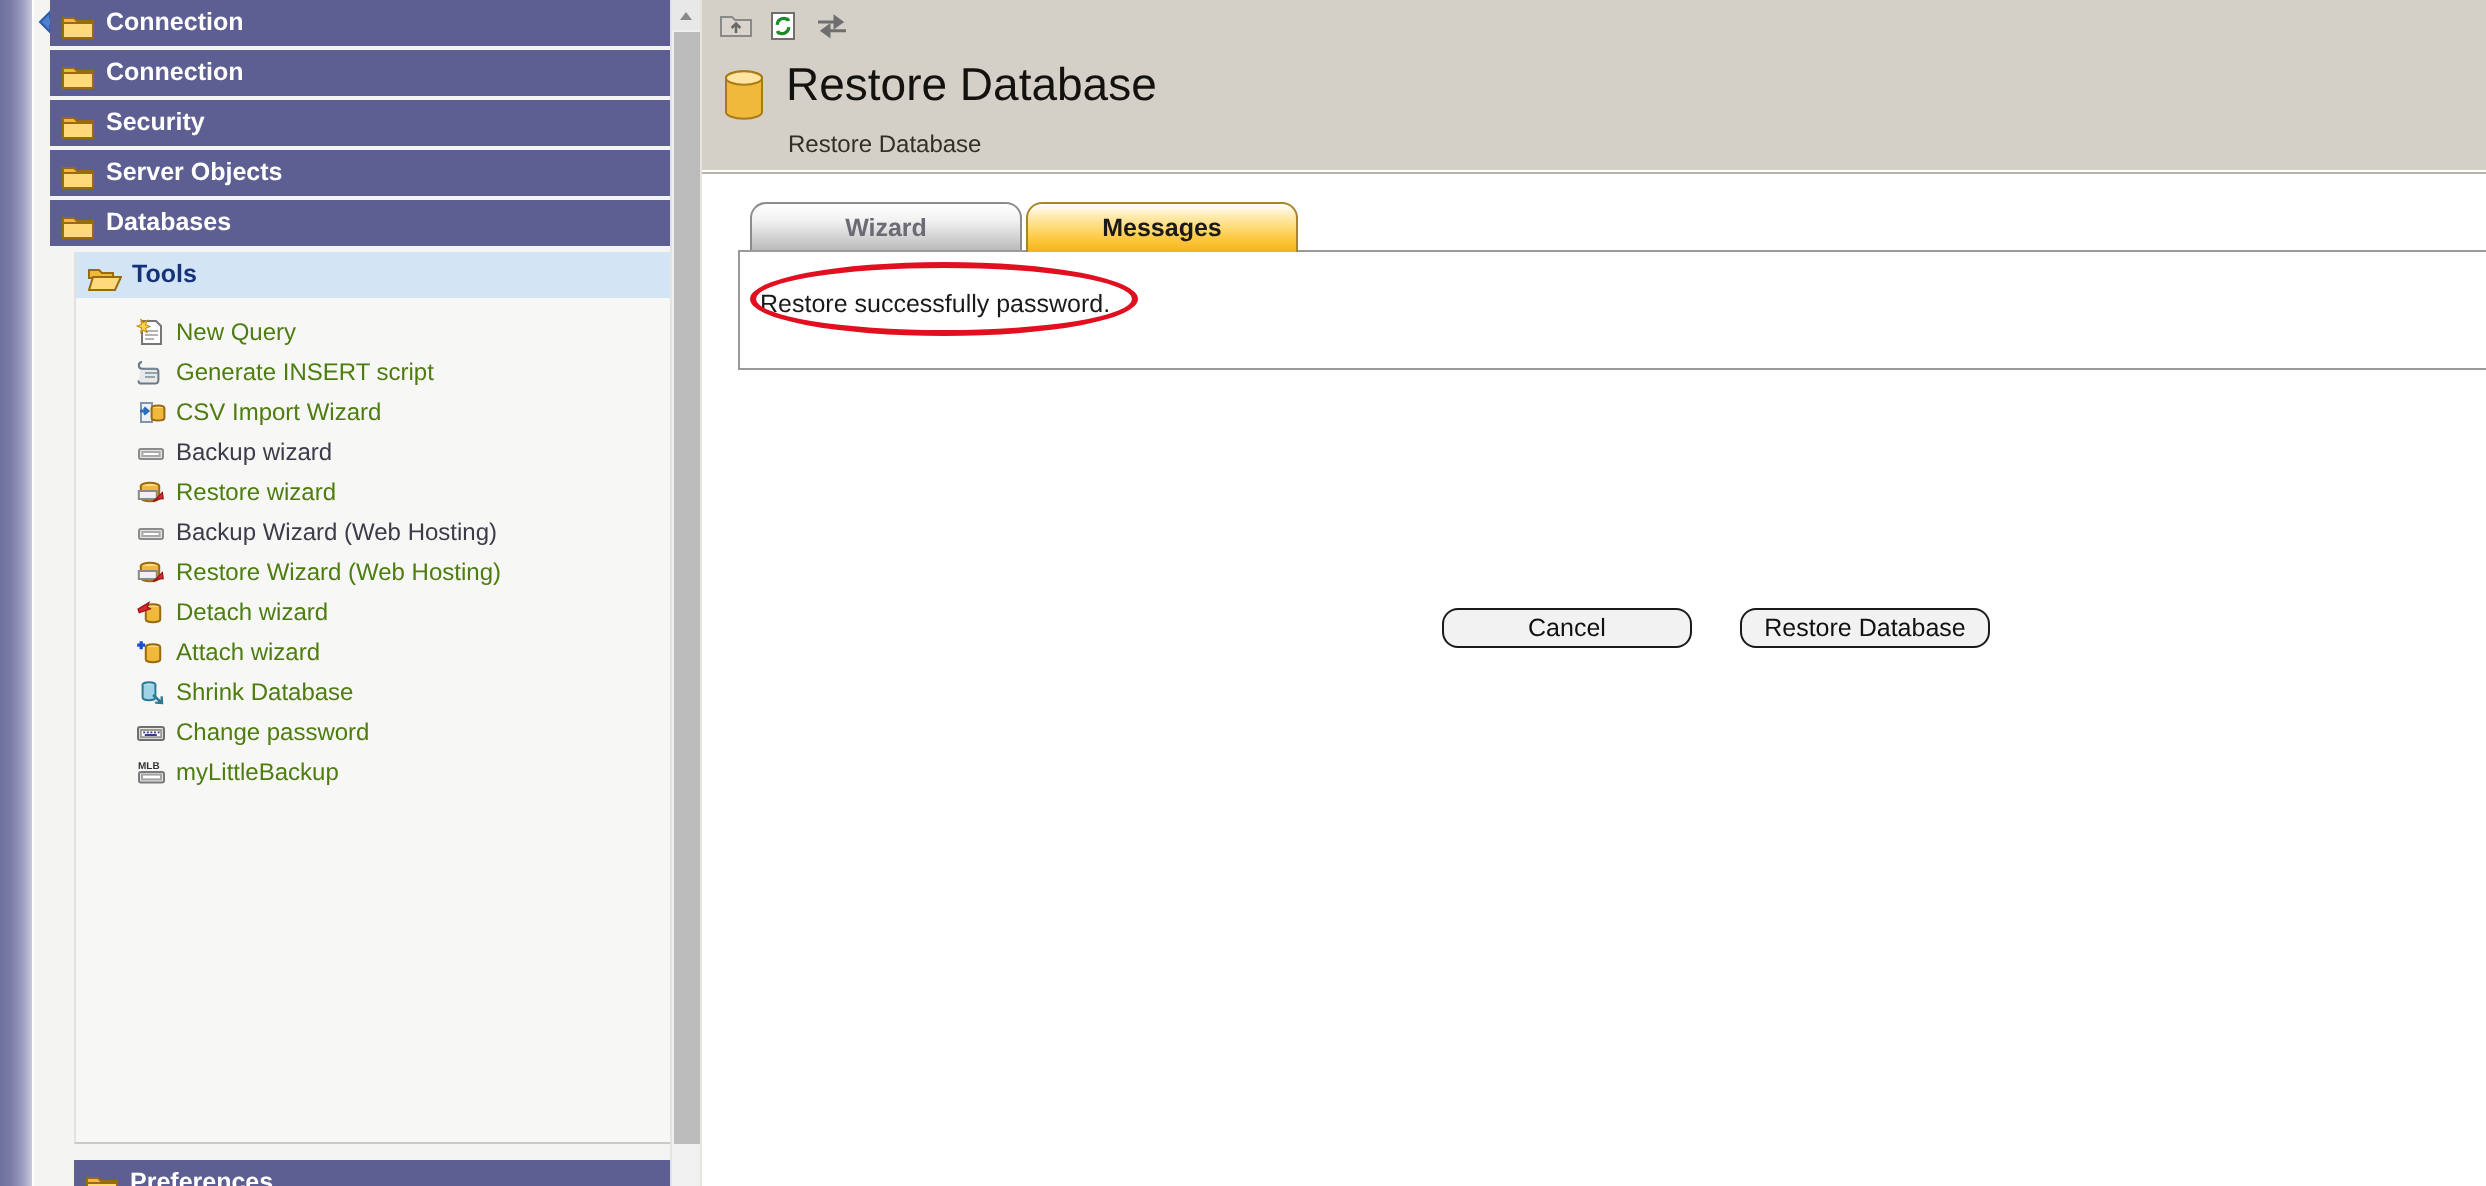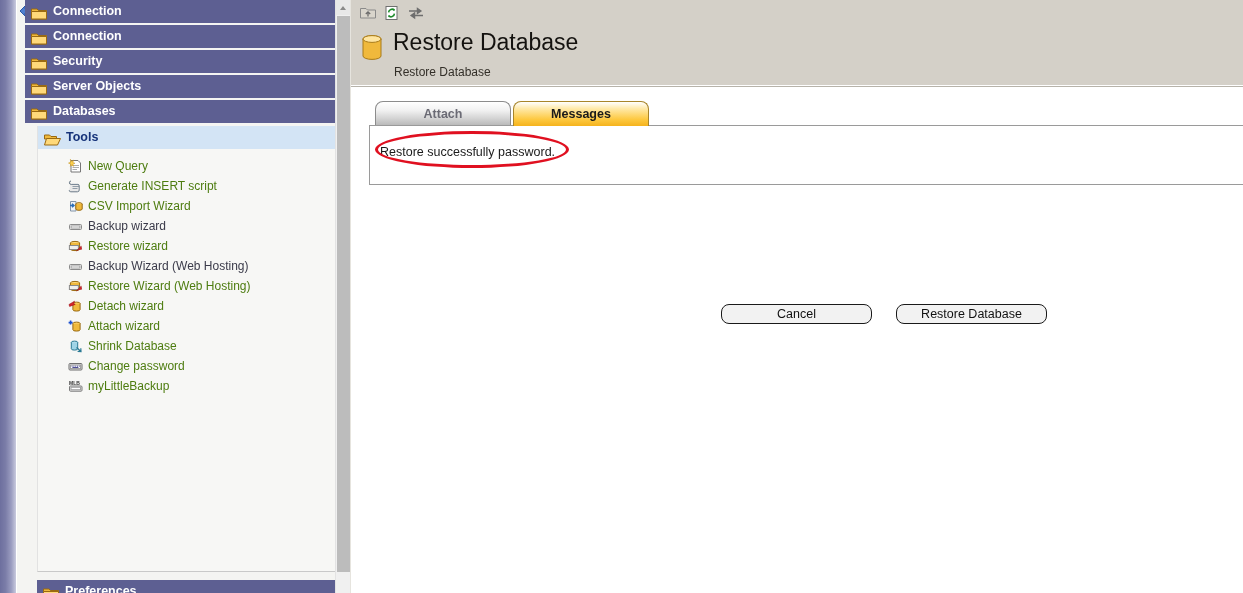--- a/index.html
+++ b/index.html
@@ -205,21 +205,21 @@
     border-radius: 50%;
     pointer-events: none;
   }
 
   
   #btn-row {
     position: absolute; left: 352px; top: 204px;
     display: flex; gap: 24px;
   }
   .btn {
-    width: 151px; height: 20px;
+    width: 125px; height: 20px;
     border: 1px solid #1a1a1a;
     border-radius: 8px;
     background: #f2f2f2;
     font-size: 12.5px;
     line-height: 18px;
     text-align: center;
     color: #111111;
     cursor: pointer;
     font-family: "Liberation Sans", sans-serif;
     padding: 0;
@@ -505,21 +505,21 @@
         </span>
         <span id="page-title">Restore Database</span>
       </div>
       <div id="page-subtitle">Restore Database</div>
     </div>
 
     <div id="tabs-area">
 
       <div id="tabstrip">
         <div class="tab inactive">
-          <span>Attach</span>
+          <span>Wizard</span>
         </div>
         <div class="tab active">
           <span>Messages</span>
         </div>
       </div>
 
       <div id="tabpanel">
         <div id="msg-text">Restore successfully password.</div>
         <div id="red-ellipse"></div>
       </div>

